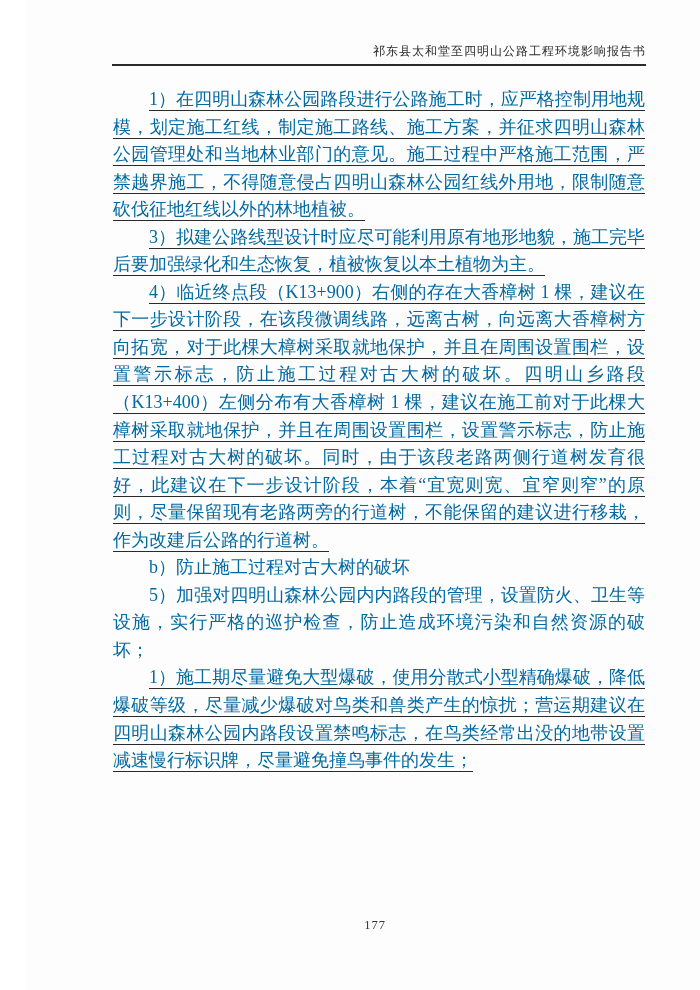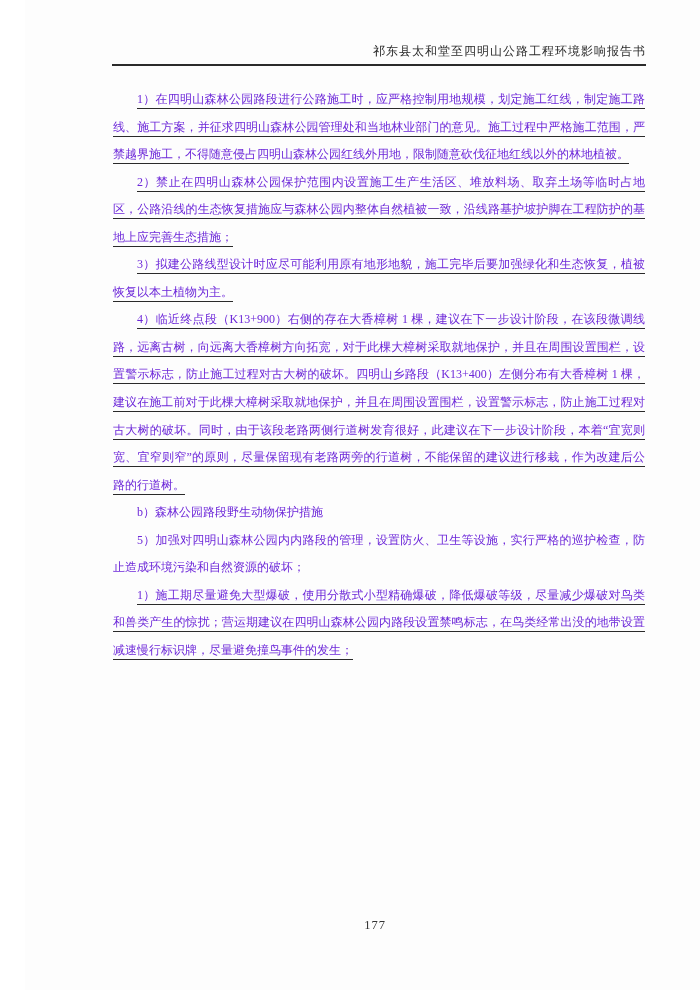--- a/index.html
+++ b/index.html
@@ -38,26 +38,26 @@
     width: 100%;
   }
   .body-text {
     position: absolute;
     top: 86px;
     left: 88px;
     right: 80px;
   }
   .para {
     margin: 0;
-    font-size: 12px;
+    font-size: 18px;
     line-height: 27.55px;
     text-align: justify;
     text-justify: inter-ideograph;
     text-indent: 2em;
-    color: #6d28d9;
+    color: #0369a1;
   }
   .para.underlined {
     text-decoration: underline;
     text-decoration-thickness: 1px;
     text-underline-offset: 5px;
     text-decoration-color: #2a2a2a;
   }
   .footer {
     position: absolute;
     left: 0;
@@ -76,24 +76,23 @@
 
 <div class="page">
 
   <div class="header">
     <div class="header-title">祁东县太和堂至四明山公路工程环境影响报告书</div>
     <div class="header-rule"></div>
   </div>
 
   <div class="body-text" id="paragraphs">
       <p class="para underlined">1）在四明山森林公园路段进行公路施工时，应严格控制用地规模，划定施工红线，制定施工路线、施工方案，并征求四明山森林公园管理处和当地林业部门的意见。施工过程中严格施工范围，严禁越界施工，不得随意侵占四明山森林公园红线外用地，限制随意砍伐征地红线以外的林地植被。</p>
-      <p class="para underlined">2）禁止在四明山森林公园保护范围内设置施工生产生活区、堆放料场、取弃土场等临时占地区，公路沿线的生态恢复措施应与森林公园内整体自然植被一致，沿线路基护坡护脚在工程防护的基地上应完善生态措施；</p>
       <p class="para underlined">3）拟建公路线型设计时应尽可能利用原有地形地貌，施工完毕后要加强绿化和生态恢复，植被恢复以本土植物为主。</p>
       <p class="para underlined">4）临近终点段（K13+900）右侧的存在大香樟树 1 棵，建议在下一步设计阶段，在该段微调线路，远离古树，向远离大香樟树方向拓宽，对于此棵大樟树采取就地保护，并且在周围设置围栏，设置警示标志，防止施工过程对古大树的破坏。四明山乡路段（K13+400）左侧分布有大香樟树 1 棵，建议在施工前对于此棵大樟树采取就地保护，并且在周围设置围栏，设置警示标志，防止施工过程对古大树的破坏。同时，由于该段老路两侧行道树发育很好，此建议在下一步设计阶段，本着“宜宽则宽、宜窄则窄”的原则，尽量保留现有老路两旁的行道树，不能保留的建议进行移栽，作为改建后公路的行道树。</p>
-      <p class="para">b）森林公园路段野生动物保护措施</p>
+      <p class="para">b）防止施工过程对古大树的破坏</p>
       <p class="para">5）加强对四明山森林公园内内路段的管理，设置防火、卫生等设施，实行严格的巡护检查，防止造成环境污染和自然资源的破坏；</p>
       <p class="para underlined">1）施工期尽量避免大型爆破，使用分散式小型精确爆破，降低爆破等级，尽量减少爆破对鸟类和兽类产生的惊扰；营运期建议在四明山森林公园内路段设置禁鸣标志，在鸟类经常出没的地带设置减速慢行标识牌，尽量避免撞鸟事件的发生；</p>
     </div>
 
   <div class="footer">
     <span class="page-number">177</span>
   </div>
 
 </div>
 

